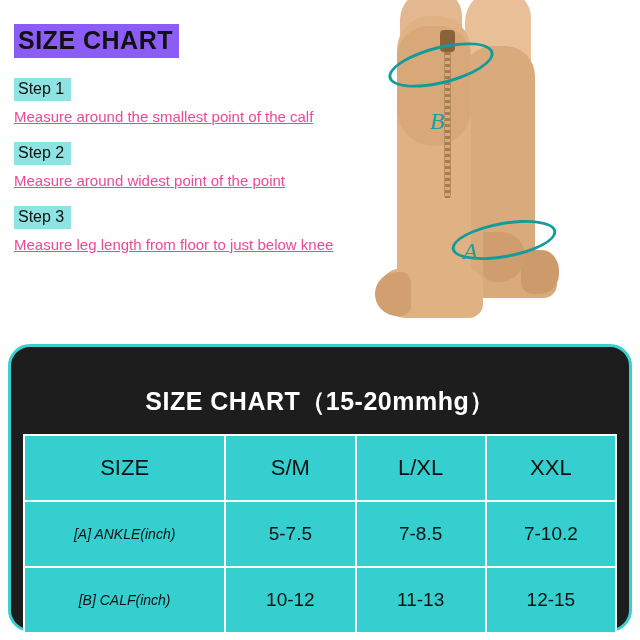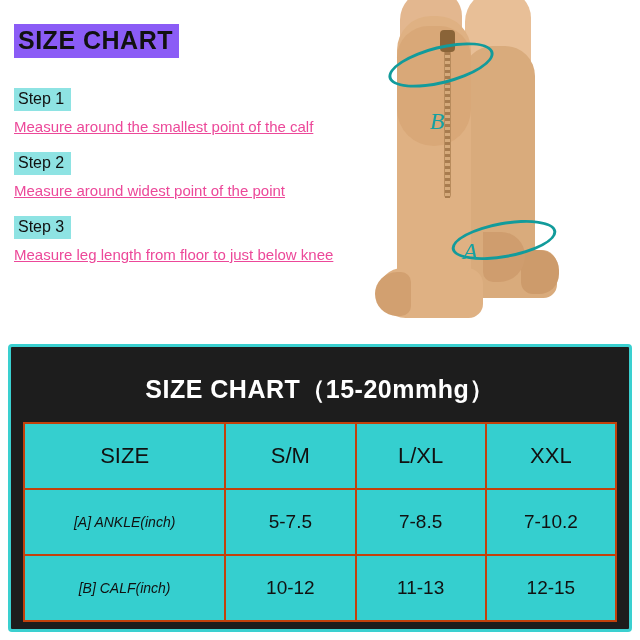--- a/index.html
+++ b/index.html
@@ -180,21 +180,21 @@
   .title-size-chart {
     display: inline-block;
     background: #8b5cf6;
     color: #111;
     font-size: 25px;
     font-weight: bold;
     letter-spacing: 0.5px;
     padding: 2px 6px 3px 4px;
     margin-bottom: 20px;
   }
-  .step-block { margin-bottom: 16px; margin-top: 10px; }
+  .step-block { margin-bottom: 16px; }
   .step-label {
     display: inline-block;
     background: #8ee3e3;
     color: #111;
     font-size: 16px;
     padding: 2px 7px 3px 4px;
     margin-bottom: 7px;
   }
   .step-text {
     font-size: 15px;
@@ -205,39 +205,39 @@
 
   
   .chart-card {
     position: absolute;
     left: 8px;
     top: 344px;
     width: 624px;
     height: 288px;
     background: #1d1d1d;
     border: 3px solid #3ad0d0;
-    border-radius: 4px;
-    padding: 14px 12px 12px 12px;
+    border-radius: 22px;
+    padding: 26px 12px 12px 12px;
   }
   .chart-heading {
     text-align: center;
     color: #ffffff;
     font-size: 25px;
     font-weight: bold;
     padding: 12px 0 16px 0;
     letter-spacing: 0.5px;
   }
   table.size-table {
     width: 100%;
     border-collapse: collapse;
     background: #35cfcf;
     table-layout: fixed;
   }
   table.size-table td {
-    border: 2px solid #c2410c;
+    border: 2px solid #ffffff;
     text-align: center;
     color: #111;
     font-size: 19px;
     height: 66px;
     padding: 2px 4px;
   }
   table.size-table td.hdr { font-size: 22px; }
   table.size-table td.rowhdr {
     font-size: 14px;
     font-style: italic;

